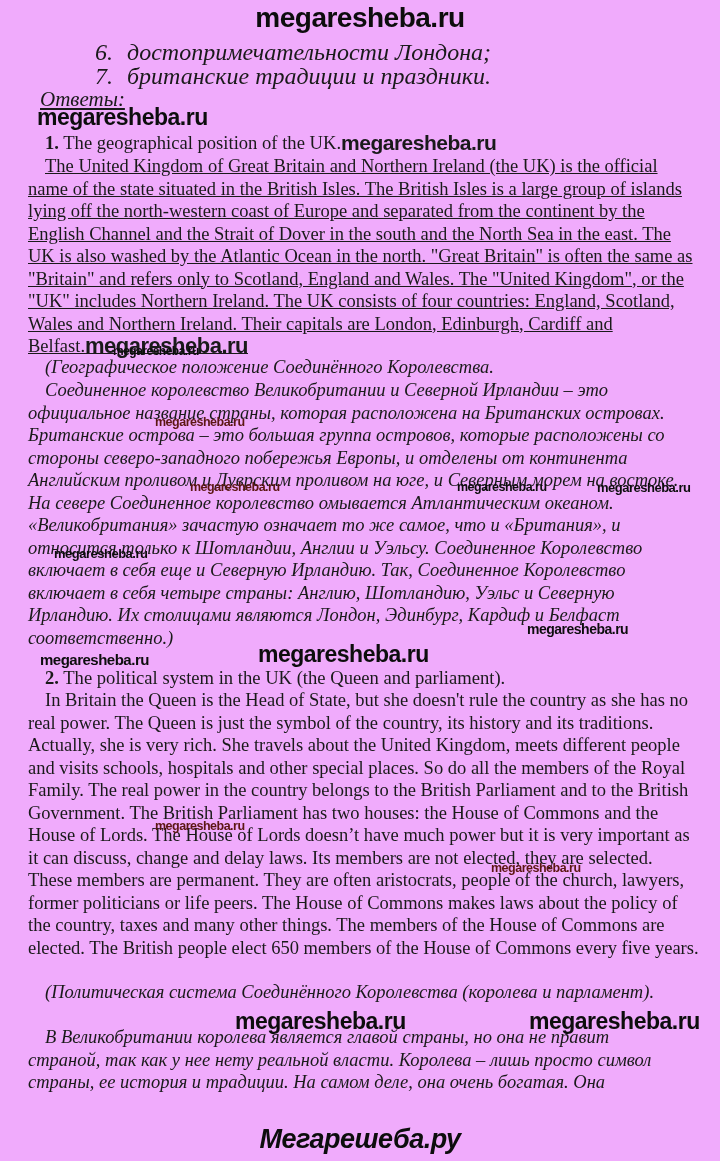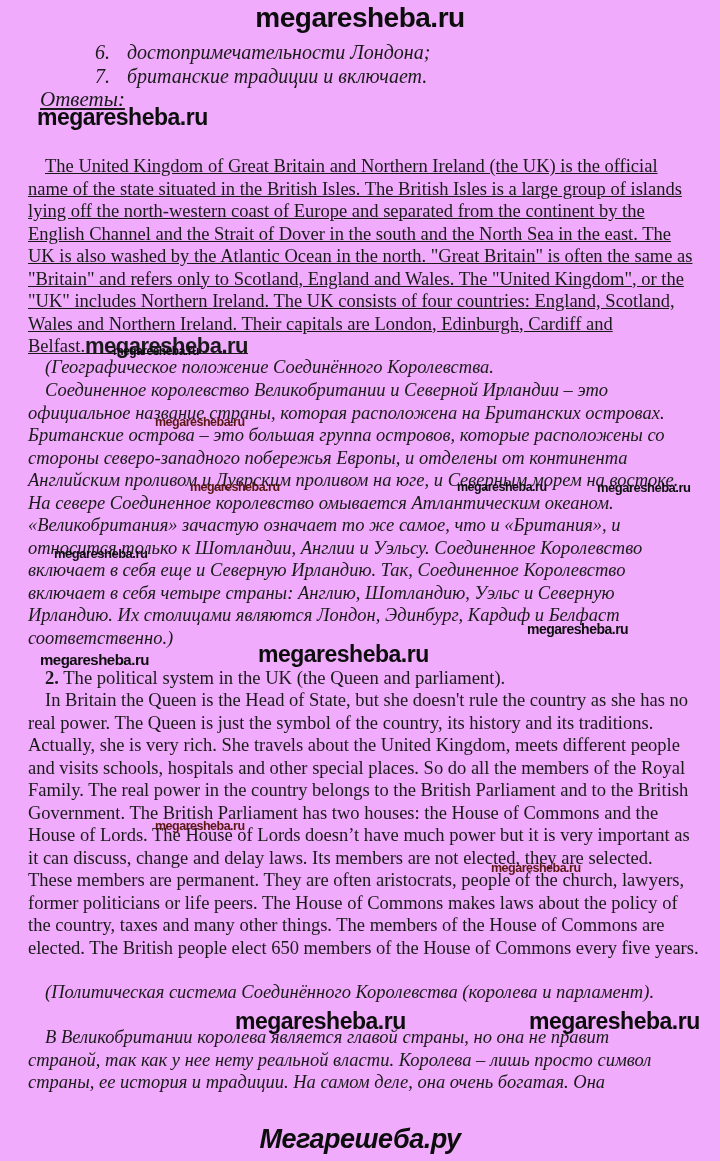--- a/index.html
+++ b/index.html
@@ -24,21 +24,21 @@
   
   .site-header{
     position:absolute;top:2px;left:0;width:100%;
     text-align:center;font-size:28px;line-height:32px;
   }
   .site-footer{
     position:absolute;top:1124px;left:0;width:100%;
     text-align:center;font-size:27px;line-height:30px;font-style:italic;
   }
   
-  .intro-list{position:absolute;top:40px;left:95px;font-style:italic;font-size:20px;line-height:24px;}
+  .intro-list{position:absolute;top:40px;left:95px;font-style:italic;font-size:24px;line-height:24px;}
   .intro-list .num{display:inline-block;width:32px;}
   .answers{
     position:absolute;top:87px;left:40px;
     font-style:italic;font-size:21px;text-decoration:underline;
   }
   .wm-topleft{top:104px;left:37px;font-size:23px;}
   
   .heading{position:absolute;left:28px;width:676px;margin:0;font-size:18.6px;line-height:23px;text-indent:17px;}
   .heading b{font-weight:bold;}
   .body{position:absolute;left:28px;margin:0;font-size:18.5px;line-height:22.5px;text-indent:17px;}
@@ -79,28 +79,29 @@
 
 <div class="page">
 
   <div class="site-header wm">megaresheba.ru</div>
 
   <div class="intro-list">
     <div>
       <span class="num">6.</span><span>достопримечательности Лондона;</span>
     </div>
     <div>
-      <span class="num">7.</span><span>британские традиции и включает.</span>
+      <span class="num">7.</span><span>британские традиции и праздники.</span>
     </div>
   </div>
 
   <div class="answers">Ответы:</div>
 
   <div class="wm abs wm-topleft">megaresheba.ru</div>
 
+  <p class="heading h1"><b>1.</b><span> The geographical position of the UK.</span><span class="wm-inline">megaresheba.ru</span></p>
 
   <p class="body en p1en"><span>The United Kingdom of Great Britain and Northern Ireland (the UK) is the official name of the state situated in the British Isles. The British Isles is a large group of islands lying off the north-western coast of Europe and separated from the continent by the English Channel and the Strait of Dover in the south and the North Sea in the east. The UK is also washed by the Atlantic Ocean in the north. "Great Britain" is often the same as "Britain" and refers only to Scotland, England and Wales. The "United Kingdom", or the "UK" includes Northern Ireland. The UK consists of four countries: England, Scotland, Wales and Northern Ireland. Their capitals are London, Edinburgh, Cardiff and Belfast.</span><span class="wm-inline big">megaresheba.ru</span></p>
 
   <p class="body ru p1ru-intro">(Географическое положение Соединённого Королевства.</p>
   <p class="body ru p1ru">Соединенное королевство Великобритании и Северной Ирландии – это официальное название страны, которая расположена на Британских островах. Британские острова – это большая группа островов, которые расположены со стороны северо-западного побережья Европы, и отделены от континента Английским проливом и Дуврским проливом на юге, и Северным морем на востоке. На севере Соединенное королевство омывается Атлантическим океаном. «Великобритания» зачастую означает то же самое, что и «Британия», и относится только к Шотландии, Англии и Уэльсу. Соединенное Королевство включает в себя еще и Северную Ирландию. Так, Соединенное Королевство включает в себя четыре страны: Англию, Шотландию, Уэльс и Северную Ирландию. Их столицами являются Лондон, Эдинбург, Кардиф и Белфаст соответственно.)</p>
 
   <p class="heading h2"><b>2.</b><span> The political system in the UK (the Queen and parliament).</span></p>
 
   <p class="body en p2en">In Britain the Queen is the Head of State, but she doesn't rule the country as she has no real power. The Queen is just the symbol of the country, its history and its traditions. Actually, she is very rich. She travels about the United Kingdom, meets different people and visits schools, hospitals and other special places. So do all the members of the Royal Family. The real power in the country belongs to the British Parliament and to the British Government. The British Parliament has two houses: the House of Commons and the House of Lords. The House of Lords doesn’t have much power but it is very important as it can discuss, change and delay laws. Its members are not elected, they are selected. These members are permanent. They are often aristocrats, people of the church, lawyers, former politicians or life peers. The House of Commons makes laws about the policy of the country, taxes and many other things. The members of the House of Commons are elected. The British people elect 650 members of the House of Commons every five years.</p>
 

